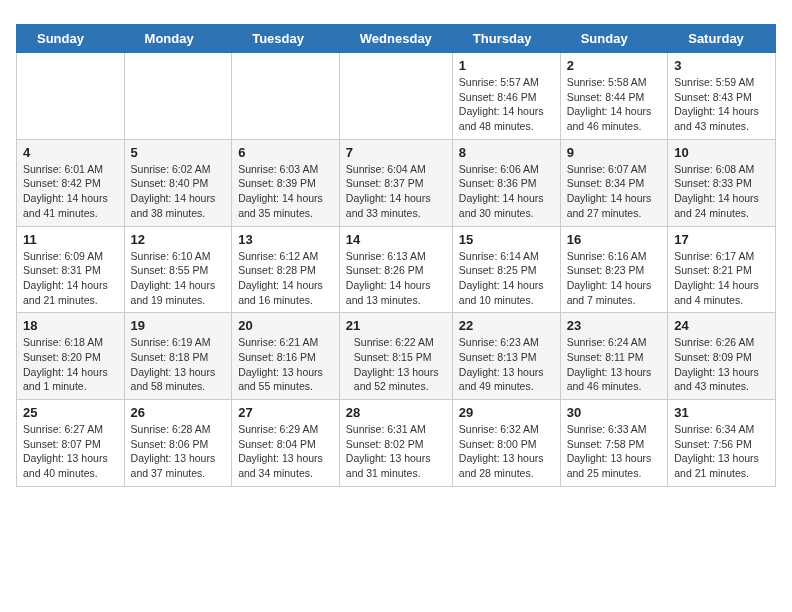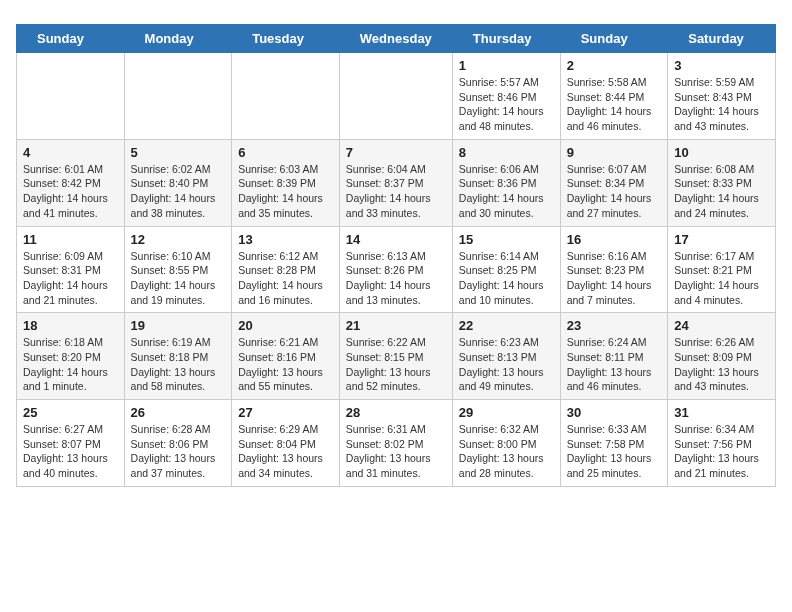--- a/index.html
+++ b/index.html
@@ -229,21 +229,21 @@
 Daylight: 13 hours and 58 minutes.</div>
         </td>
         <td>
           <div class="day-number">20</div>
           <div class="day-info" style="white-space: pre-line;">Sunrise: 6:21 AM
 Sunset: 8:16 PM
 Daylight: 13 hours and 55 minutes.</div>
         </td>
         <td>
           <div class="day-number">21</div>
-          <div class="day-info" style="white-space: pre-line;">Sunrise: 6:22 AM
+          <div class="day-info" style="white-space: pre-line; margin-left: 8px;">Sunrise: 6:22 AM
 Sunset: 8:15 PM
 Daylight: 13 hours and 52 minutes.</div>
         </td>
         <td>
           <div class="day-number">22</div>
           <div class="day-info" style="white-space: pre-line;">Sunrise: 6:23 AM
 Sunset: 8:13 PM
 Daylight: 13 hours and 49 minutes.</div>
         </td>
         <td>

